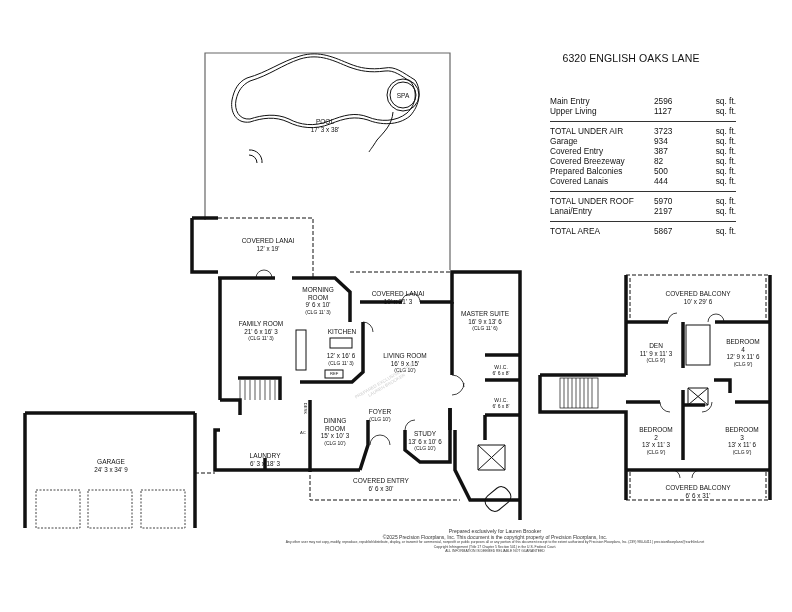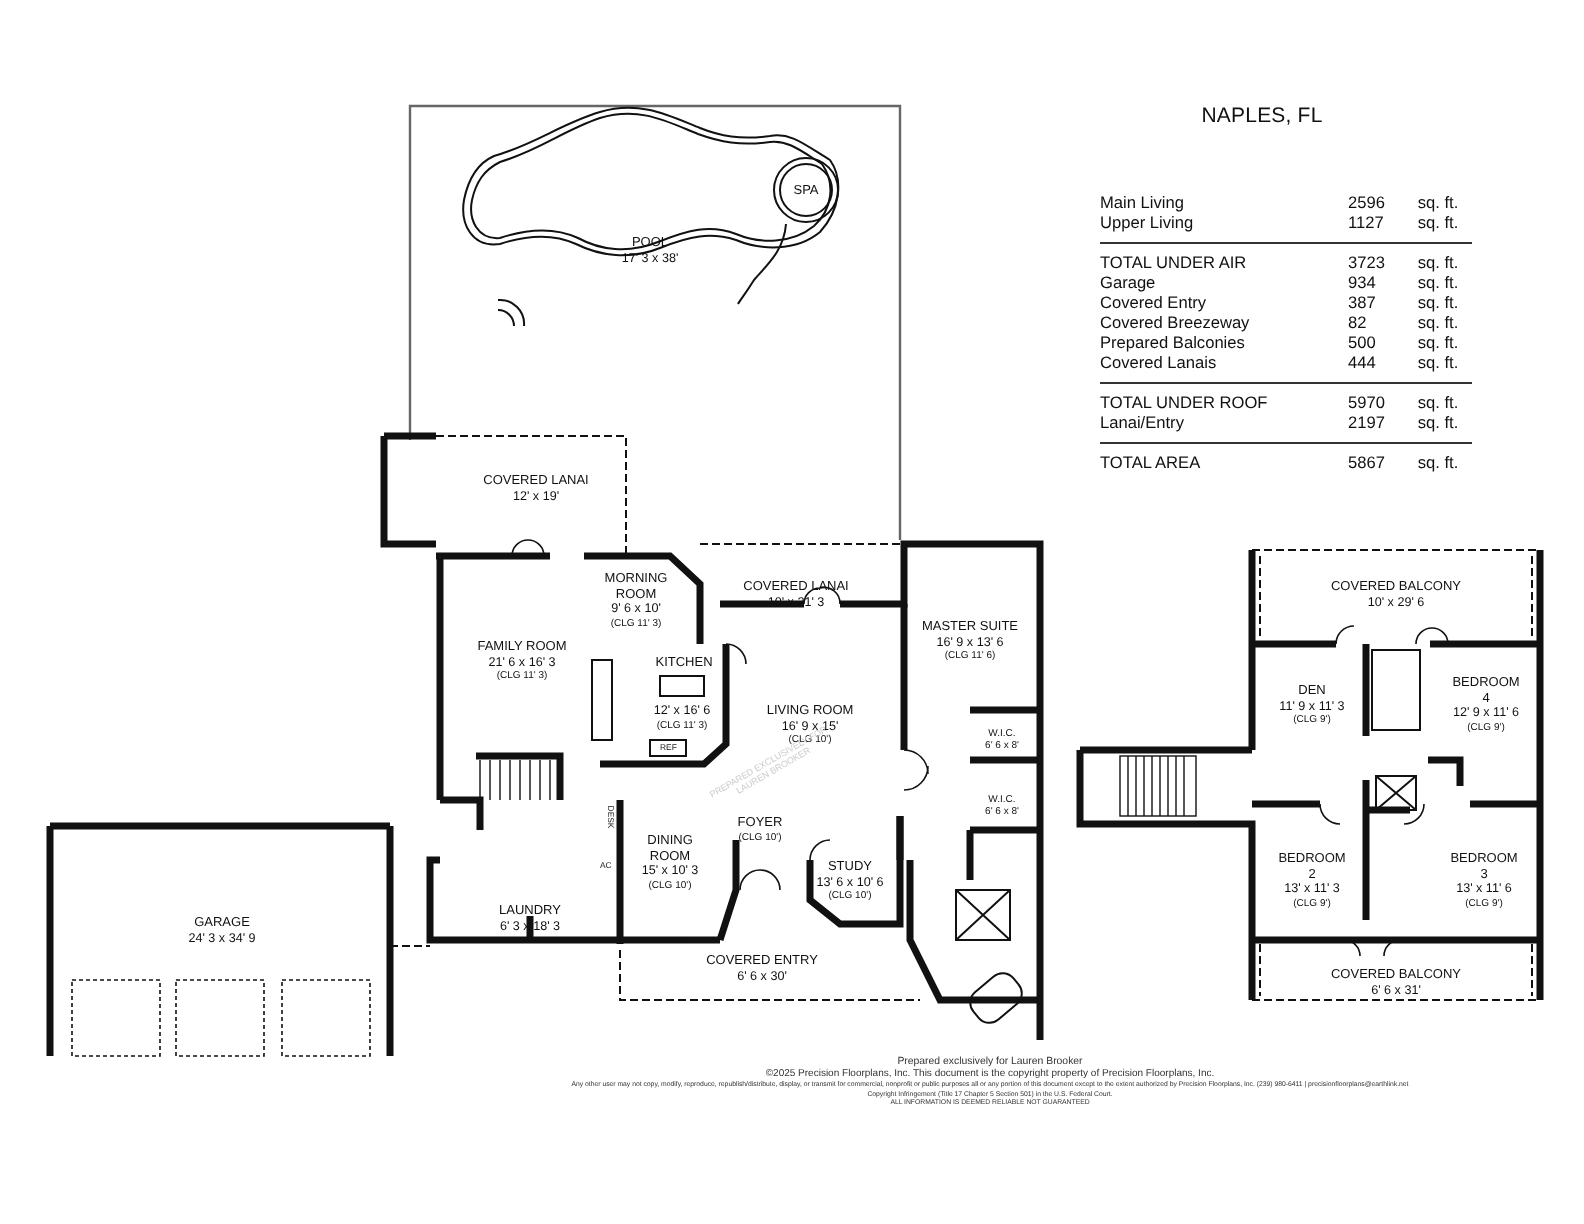--- a/index.html
+++ b/index.html
@@ -7,21 +7,21 @@
   .plan{position:absolute;left:0;top:0;width:792px;height:612px;}
   .lbl{position:absolute;text-align:center;font-size:6.5px;line-height:7.5px;color:#111;white-space:nowrap;transform:translateX(-50%);}
   .lbl .dim{display:block;font-size:6.3px;}
   .lbl .clg{display:block;font-size:5px;}
   .tiny{position:absolute;font-size:4.2px;color:#222;white-space:nowrap;}
   .title{position:absolute;left:556px;top:52px;width:150px;text-align:center;font-size:10.5px;line-height:13px;letter-spacing:0.1px;}
   .stats{position:absolute;left:550px;top:96px;width:186px;font-size:8.3px;}
   .row{display:flex;height:10px;line-height:10px;}
   .row .k{flex:1;}
   .row .v{width:28px;text-align:left;}
-  .row .u{width:34px;text-align:center;}
+  .row .u{width:34px;text-align:right;margin-left:20px;}
   .sep{border-top:1px solid #333;margin:5px 0 4px 0;}
   .footer{position:absolute;left:210px;top:528px;width:570px;text-align:center;color:#333;}
   .footer .l1{font-size:5.2px;line-height:6px;}
   .footer .l2{font-size:5px;line-height:6px;}
   .footer .l3{font-size:3.4px;line-height:4.5px;}
   .footer .l4,.footer .l5{font-size:3.4px;line-height:4.5px;}
   .mls{position:absolute;left:7px;top:610px;font-size:13px;color:#a21caf;letter-spacing:0.2px;}
   .wm{position:absolute;left:352px;top:378px;font-size:4.5px;color:#ccc;transform:rotate(-30deg);white-space:nowrap;line-height:5px;text-align:center;}
 </style>
 </head>
@@ -273,27 +273,27 @@
   <span>COVERED BALCONY</span>
   <span class="dim">6' 6 x 31'</span>
 </div>
 
 <div class="wm">
   <span style="display:block">PREPARED EXCLUSIVELY FOR</span>
   <span style="display:block">LAUREN BROOKER</span>
 </div>
 
 <div class="title">
-  <div>NAPLES, FL</div>
+  <div>6320 ENGLISH OAKS LANE</div>
 </div>
 
 <div class="stats">
   <div>
     <div class="row">
-        <span class="k">Main Living</span>
+        <span class="k">Main Entry</span>
         <span class="v">2596</span>
         <span class="u">sq. ft.</span>
       </div>
     <div class="row">
         <span class="k">Upper Living</span>
         <span class="v">1127</span>
         <span class="u">sq. ft.</span>
       </div>
   </div>
   <div class="sep"></div>

